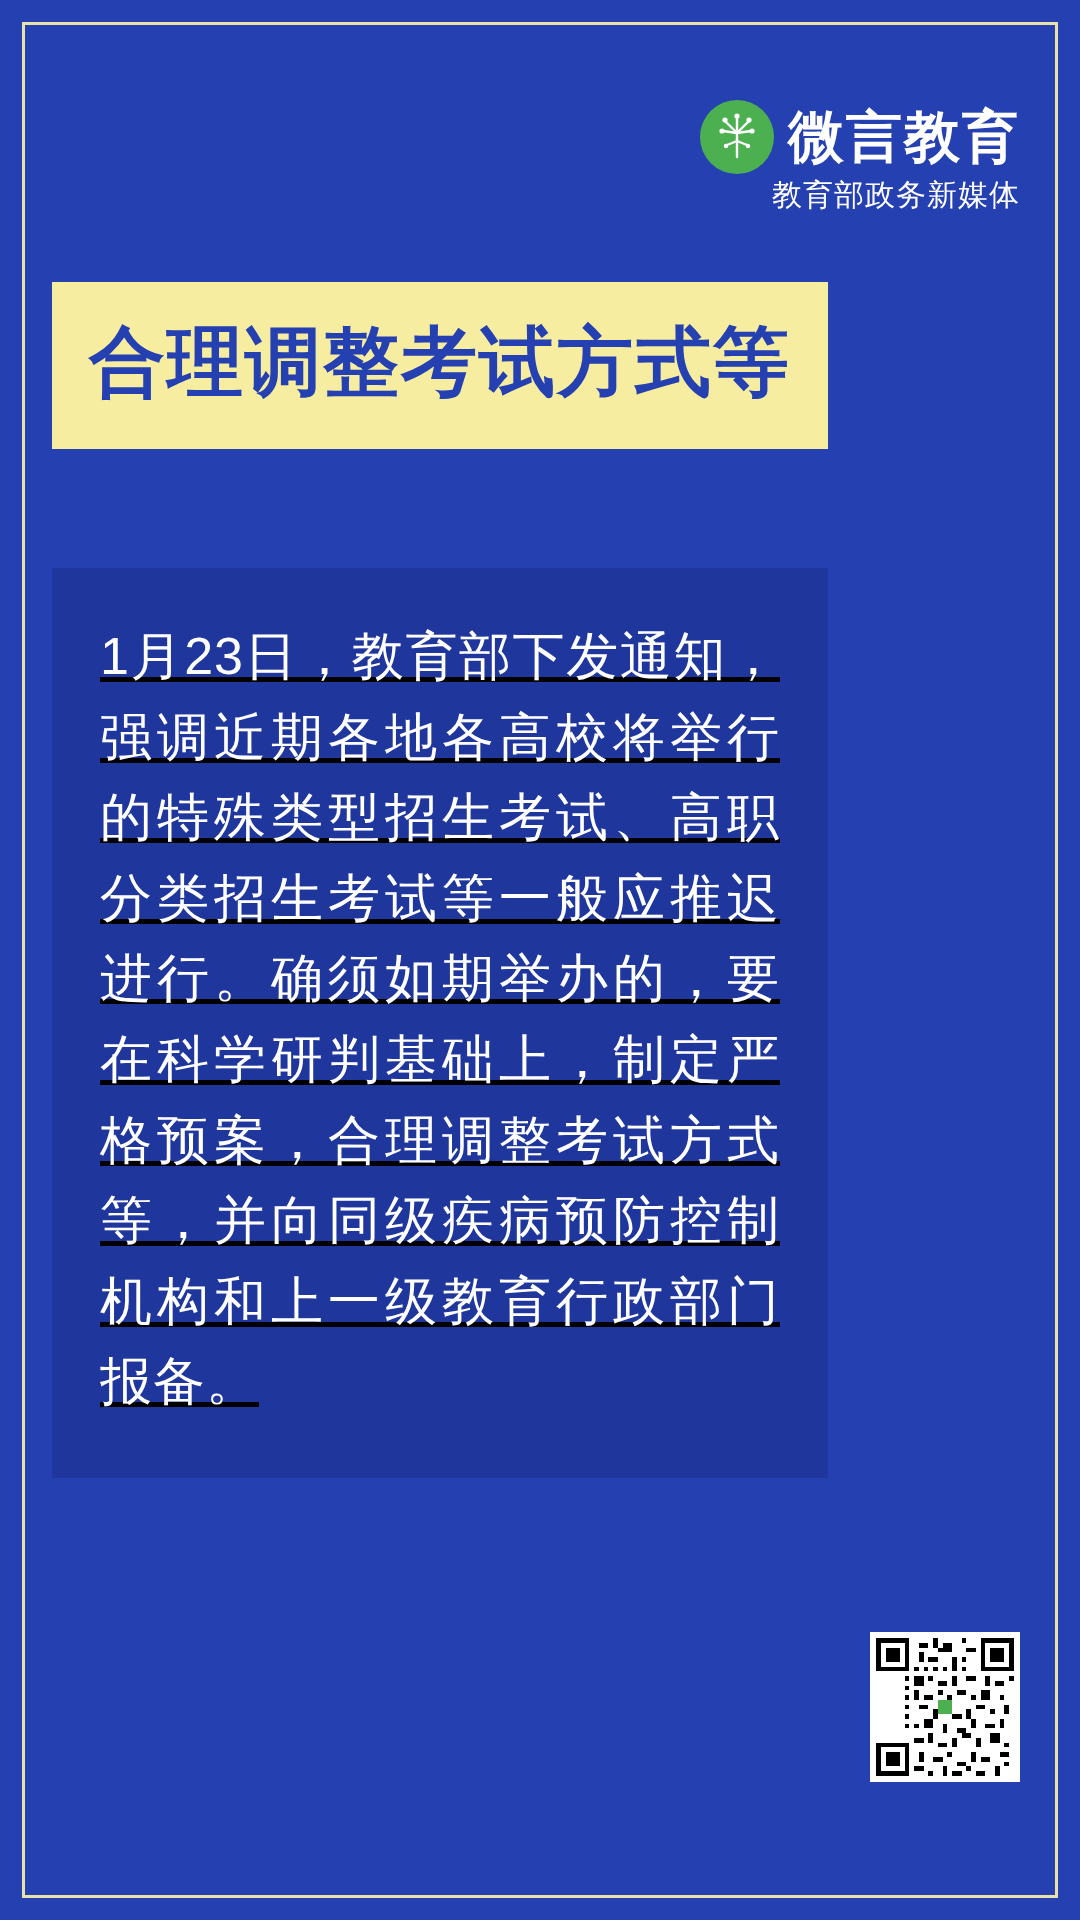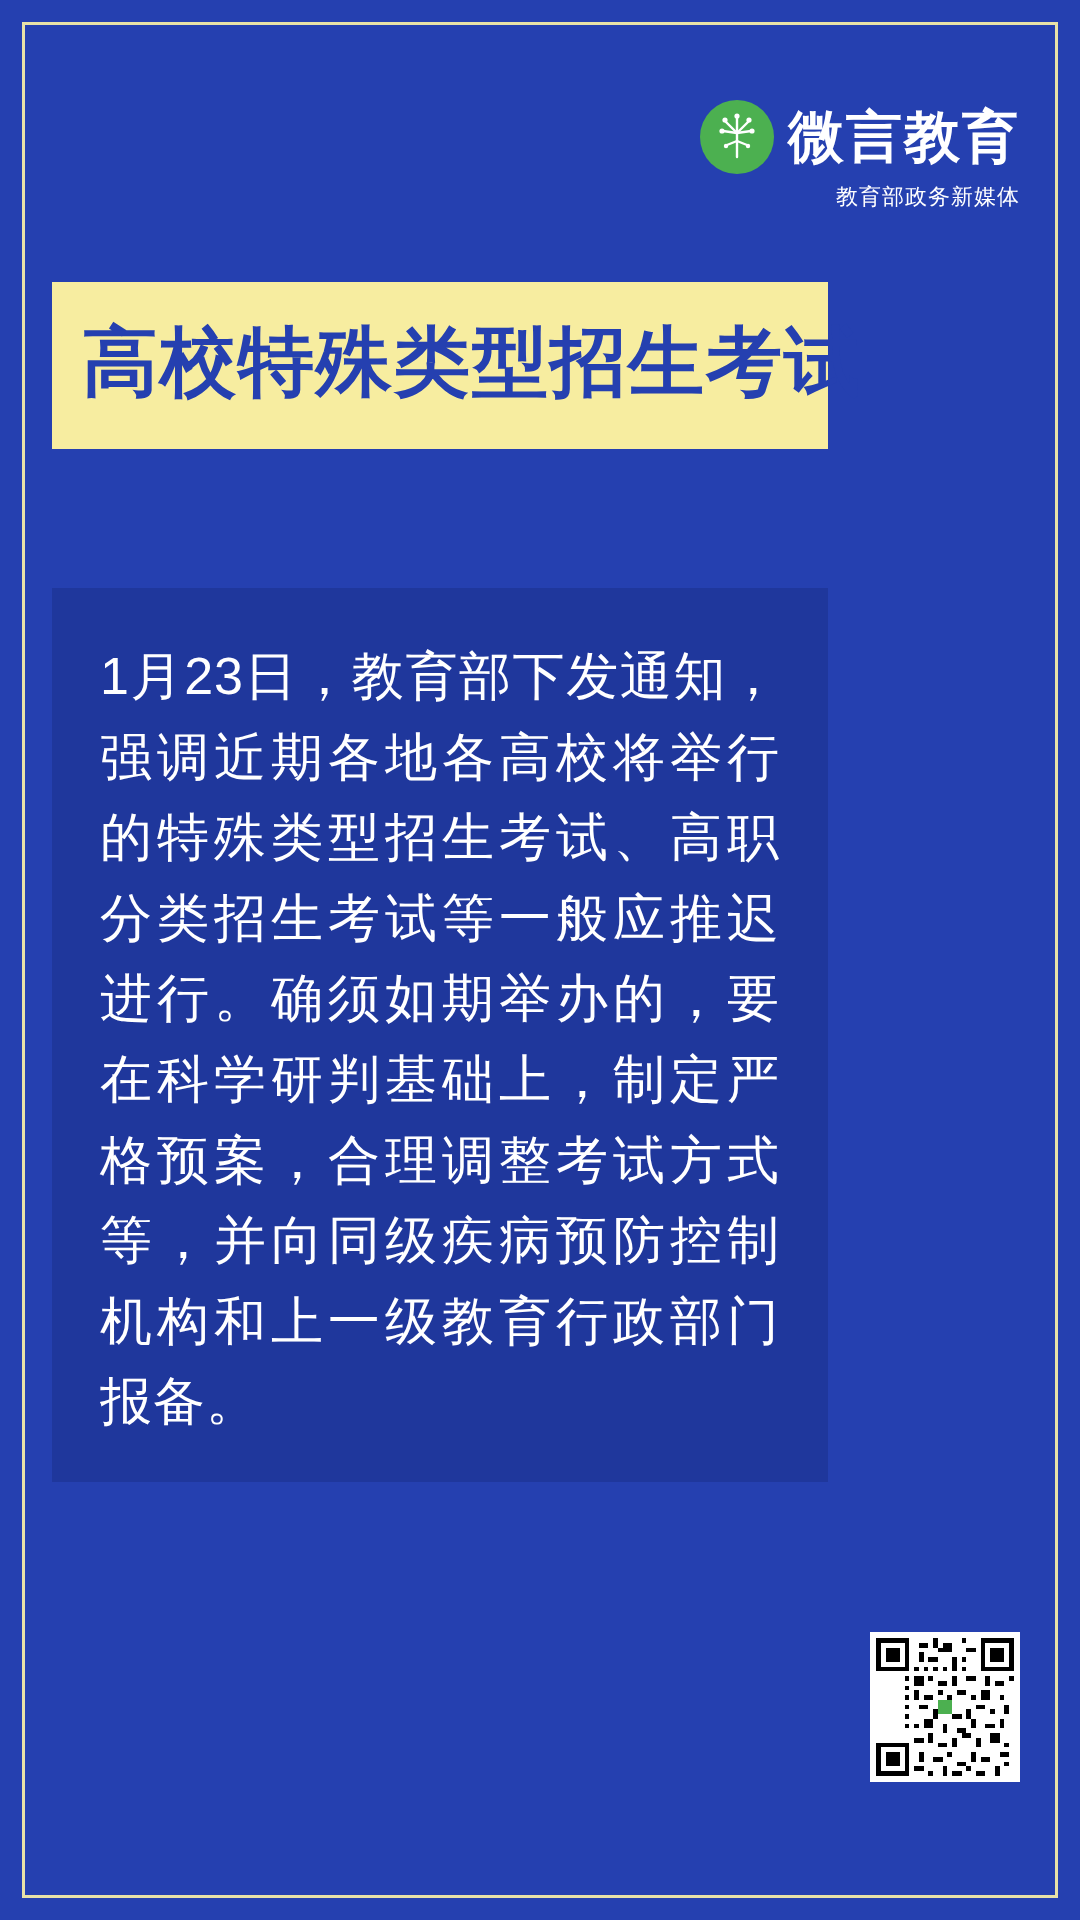--- a/index.html
+++ b/index.html
@@ -54,22 +54,22 @@
   .logo-badge svg { display:block; }
   .logo-word {
     font-size: 56px;
     font-weight: bold;
     color: #ffffff;
     letter-spacing: 2px;
     line-height: 1;
     white-space: nowrap;
   }
   .logo-sub {
-    margin-top: 8px;
-    font-size: 22px;
+    margin-top: 1px;
+    font-size: 30px;
     color: #ffffff;
     letter-spacing: 1px;
     white-space: nowrap;
   }
 
   
   .title-card {
     position: absolute;
     left: 52px;
     top: 282px;
@@ -85,25 +85,26 @@
     letter-spacing: 2px;
     line-height: 1.22;
     white-space: nowrap;
     text-align: center;
   }
 
   
   .body-card {
     position: absolute;
     left: 52px;
-    top: 588px;
+    top: 568px;
     width: 776px;
     background: #1f379c;
-    padding: 48px 48px 40px 48px;
-    box-sizing: border-box;
+    padding: 48px 48px 56px 48px;
+    box-sizing: border-box;
+    text-decoration: underline;
   }
   .body-text {
     font-size: 52px;
     line-height: 1.55;
     color: #ffffff;
     letter-spacing: 1px;
     text-align: justify;
     text-justify: inter-ideograph;
   }
 
@@ -149,21 +150,21 @@
           <circle cx="37" cy="35" r="2.2"></circle>
         </g>
       </svg>
     </div>
     <div class="logo-word">微言教育</div>
   </div>
   <div class="logo-sub">教育部政务新媒体</div>
 </div>
 
 <div class="title-card">
-  <div class="title-line">高校特殊类型招生考试</div>
+  <div class="title-line">合理调整考试方式等</div>
 </div>
 
 <div class="body-card">
   <div class="body-text">1月23日，教育部下发通知，强调近期各地各高校将举行的特殊类型招生考试、高职分类招生考试等一般应推迟进行。确须如期举办的，要在科学研判基础上，制定严格预案，合理调整考试方式等，并向同级疾病预防控制机构和上一级教育行政部门报备。</div>
 </div>
 
 <div class="qr-wrap">
   <svg width="138" height="138" viewBox="0 0 29 29" shape-rendering="crispEdges" aria-hidden="true">
     <rect width="29" height="29" fill="#ffffff"></rect>
     <g fill="#000000">

